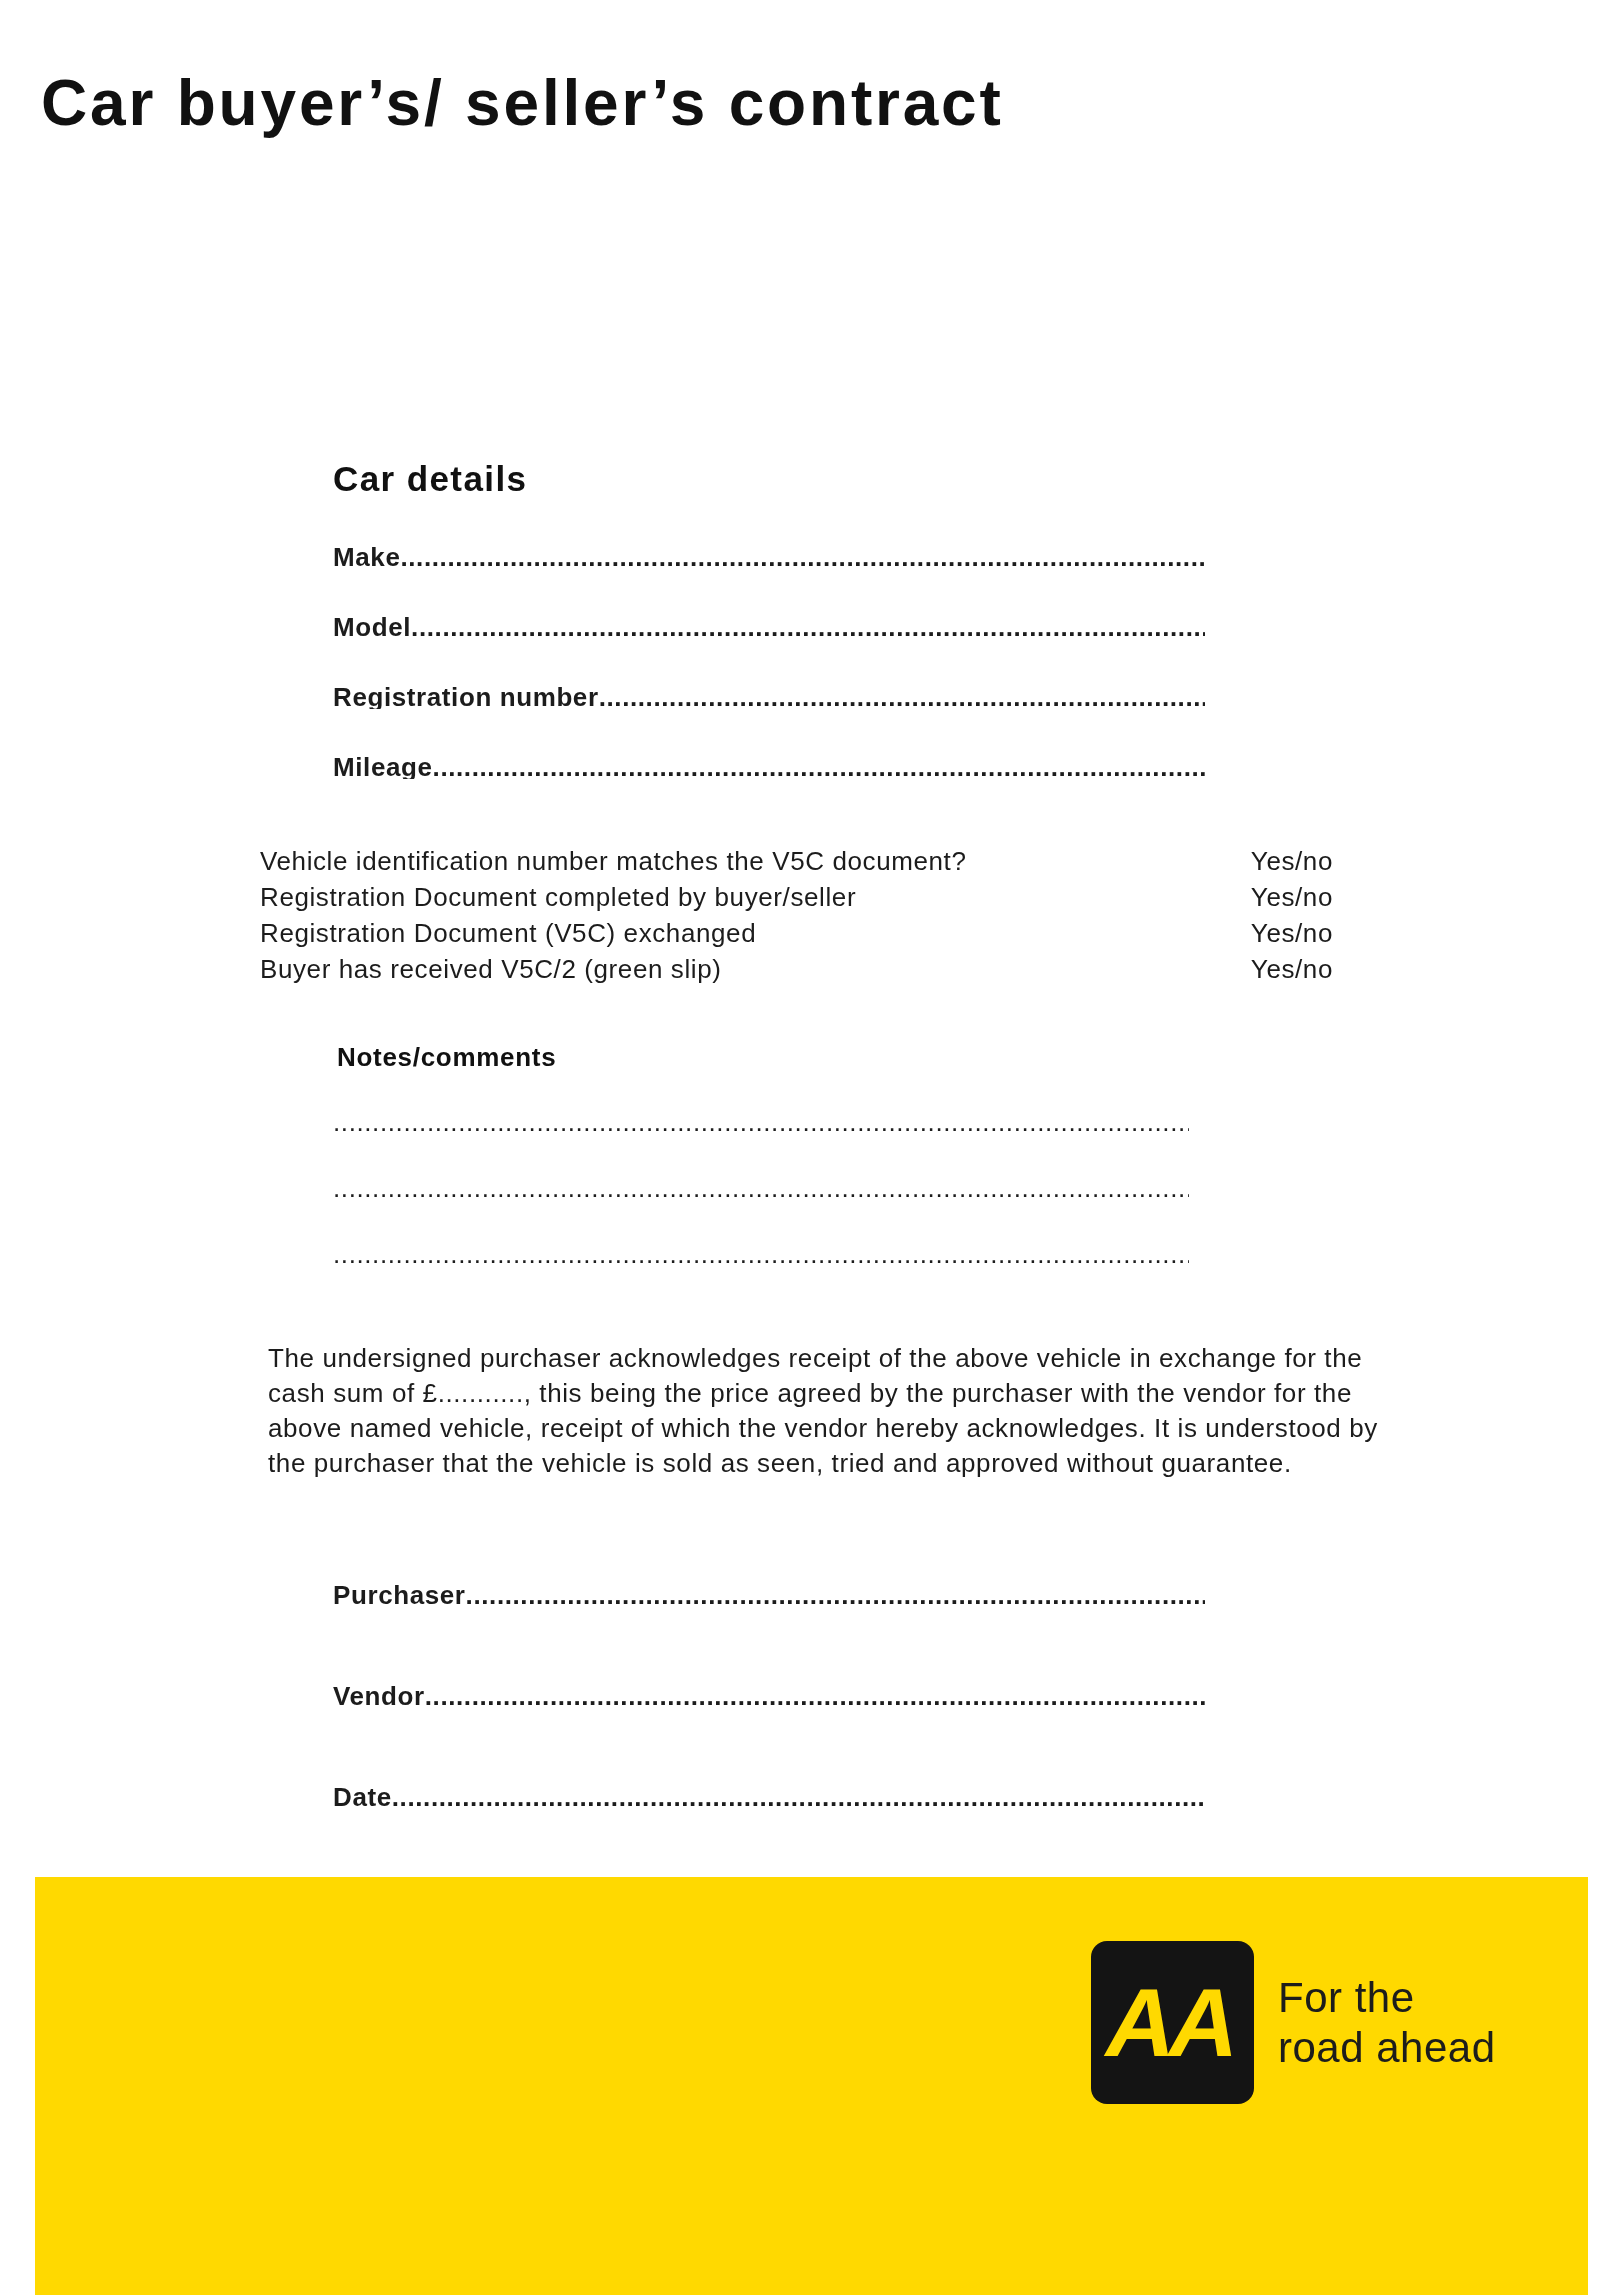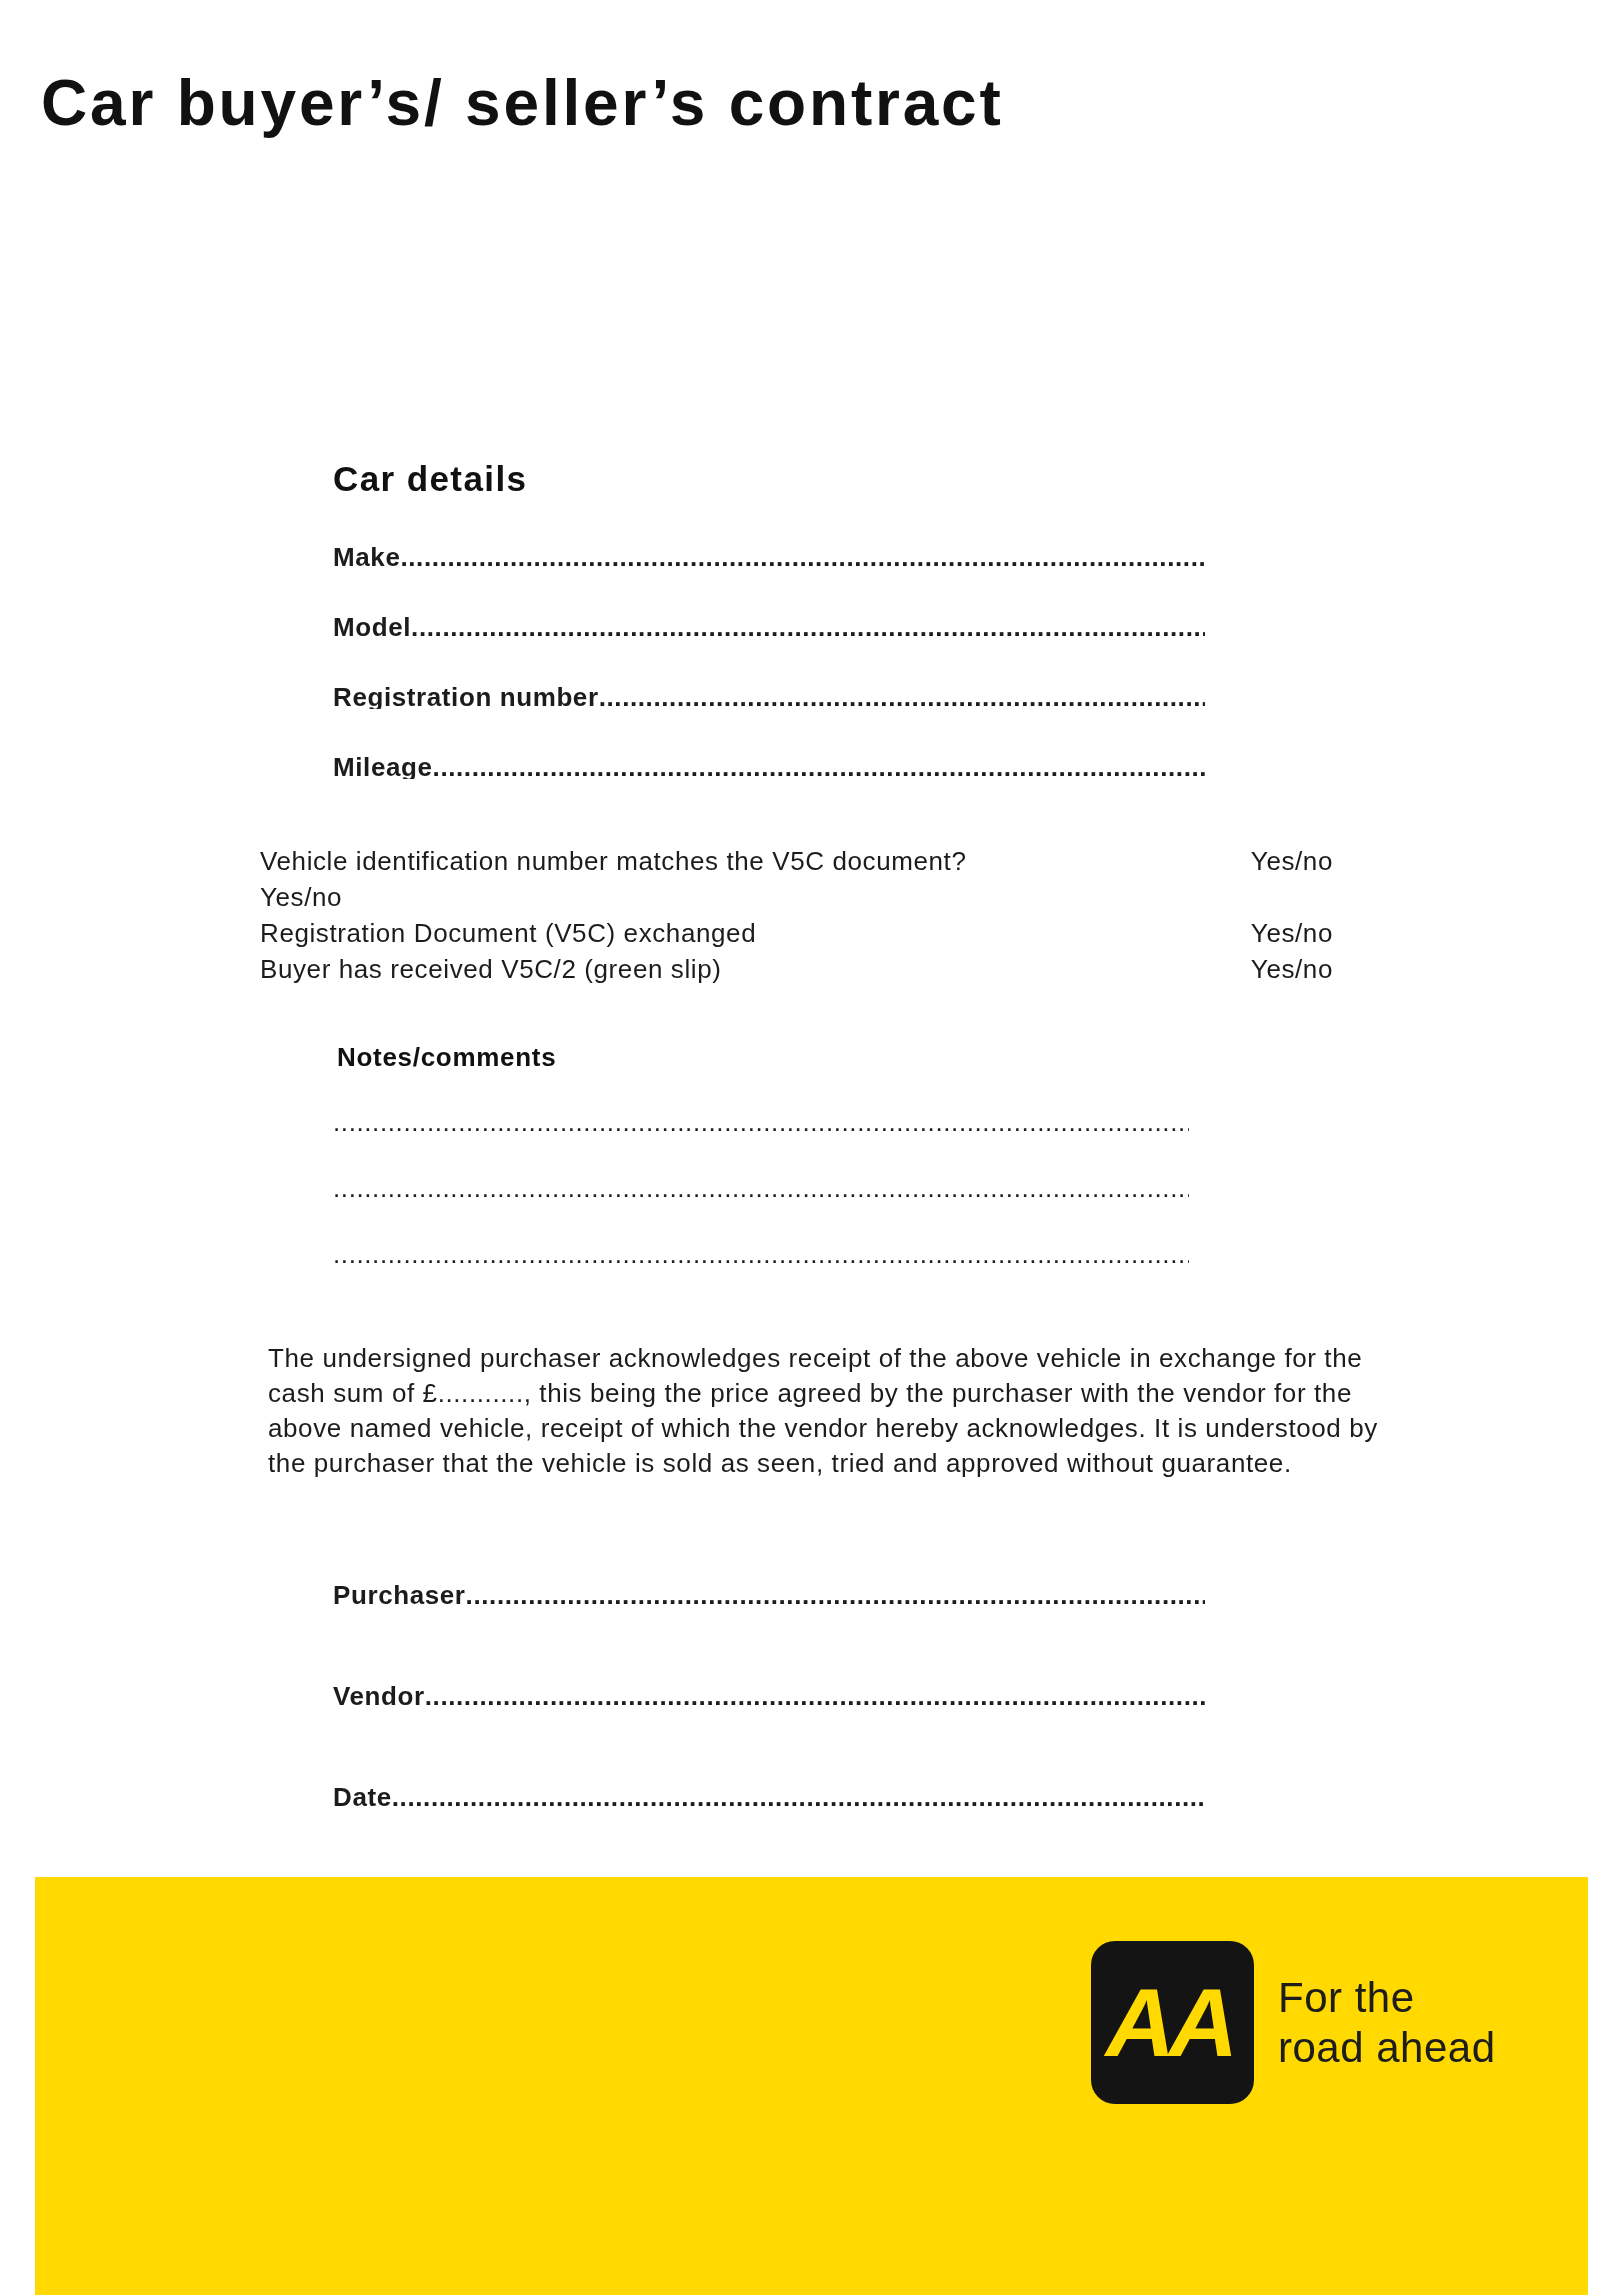--- a/index.html
+++ b/index.html
@@ -169,21 +169,21 @@
     position: absolute;
     left: 1056px;
     top: 64px;
     display: flex;
     align-items: center;
   }
   .aa-logo {
     width: 163px;
     height: 163px;
     background: #141414;
-    border-radius: 24px;
+    border-radius: 16px;
     display: flex;
     align-items: center;
     justify-content: center;
   }
   .aa-logo-text {
     font-size: 96px;
     font-weight: 700;
     font-style: italic;
     letter-spacing: -6.4px;
     color: #FFD900;
@@ -226,20 +226,21 @@
         <span class="dots">........................................................................................................................................................</span>
     </div>
   </div>
 
   <div class="checklist">
     <div class="checklist-row">
       <span class="question">Vehicle identification number matches the V5C document?</span>
       <span class="answer">Yes/no</span>
     </div>
     <div class="checklist-row">
+      <span class="question">Registration Document completed by buyer/seller</span>
       <span class="answer">Yes/no</span>
     </div>
     <div class="checklist-row">
       <span class="question">Registration Document (V5C) exchanged</span>
       <span class="answer">Yes/no</span>
     </div>
     <div class="checklist-row">
       <span class="question">Buyer has received V5C/2 (green slip)</span>
       <span class="answer">Yes/no</span>
     </div>

